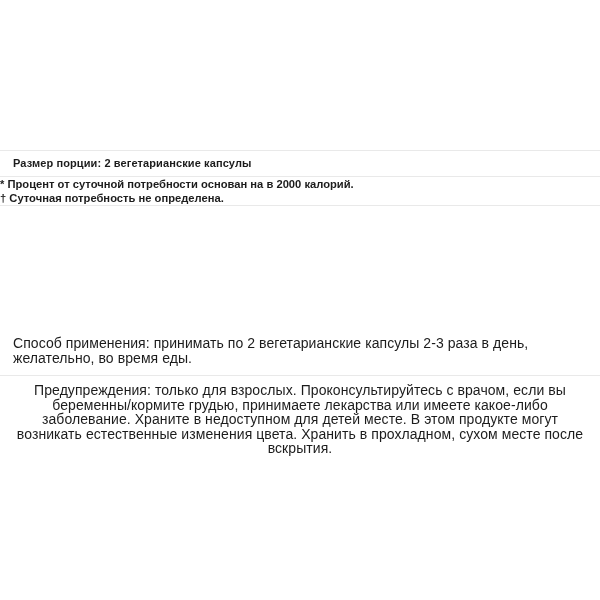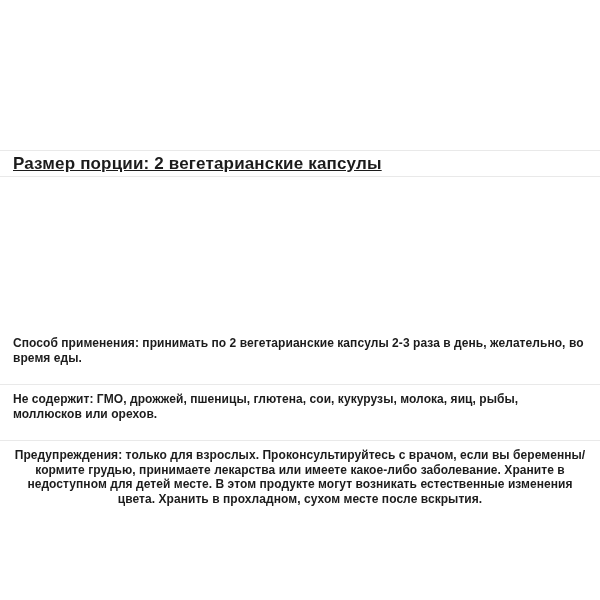--- a/index.html
+++ b/index.html
@@ -46,26 +46,25 @@
     vertical-align: top;
     text-align: left;
   }
 
   .col-name   { width: 352px; }
   .col-amount { width: 97px; }
   .col-dv     { width: 151px; }
 
   .cell-pad {
     padding: 6px 8px 6px 13px;
-    font-size: 17px;
+    font-size: 11px;
     line-height: 13px;
     font-weight: 600;
     letter-spacing: 0.01em;
     color: #1c1c1c;
-    text-decoration: underline;
   }
   .cell-pad.plain {
     font-weight: 400;
   }
   .cell-pad.narrow {
     padding-left: 9px;
   }
 
   .serving-row .cell-pad {
     padding-top: 6px;
@@ -95,24 +94,24 @@
 
   
   .blocks {
     position: absolute;
     left: 0;
     top: 329px;
     width: 600px;
   }
   .para {
     box-sizing: border-box;
-    padding: 7px 13px 19px 13px;
-    font-size: 12px;
+    padding: 7px 13px 10px 13px;
+    font-size: 14px;
     line-height: 14.5px;
-    font-weight: 700;
+    font-weight: 400;
     letter-spacing: 0.005em;
     color: #1c1c1c;
     border-bottom: 1px solid #e9e9e9;
   }
   .para.last {
     border-bottom: none;
     text-align: center;
   }
 </style>
 </head>
@@ -131,23 +130,28 @@
         <tr class="serving-row">
           <td colspan="3">
             <div class="cell-pad">Размер порции: 2 вегетарианские капсулы</div>
           </td>
         </tr>
 
 
 
 
 
+        <tr>
+          <td colspan="3" class="footnote-cell">
+            <span class="fn-line">* Процент от суточной потребности основан на в 2000 калорий.</span>
+            <span class="fn-line">† Суточная потребность не определена.</span>
+          </td>
+        </tr>
       </tbody>
     </table>
   </div>
 
   <div class="blocks">
     <div class="para">Способ применения: принимать по 2 вегетарианские капсулы 2-3 раза в день, желательно, во время еды.</div>
-    <div class="para">Не содержит: ГМО, дрожжей, пшеницы, глютена, сои, кукурузы, молока, яиц, рыбы, моллюсков или орехов.</div>
     <div class="para last">Предупреждения: только для взрослых. Проконсультируйтесь с врачом, если вы беременны/кормите грудью, принимаете лекарства или имеете какое-либо заболевание. Храните в недоступном для детей месте. В этом продукте могут возникать естественные изменения цвета. Хранить в прохладном, сухом месте после вскрытия.</div>
   </div>
 
 </div>
 
 </body></html>

